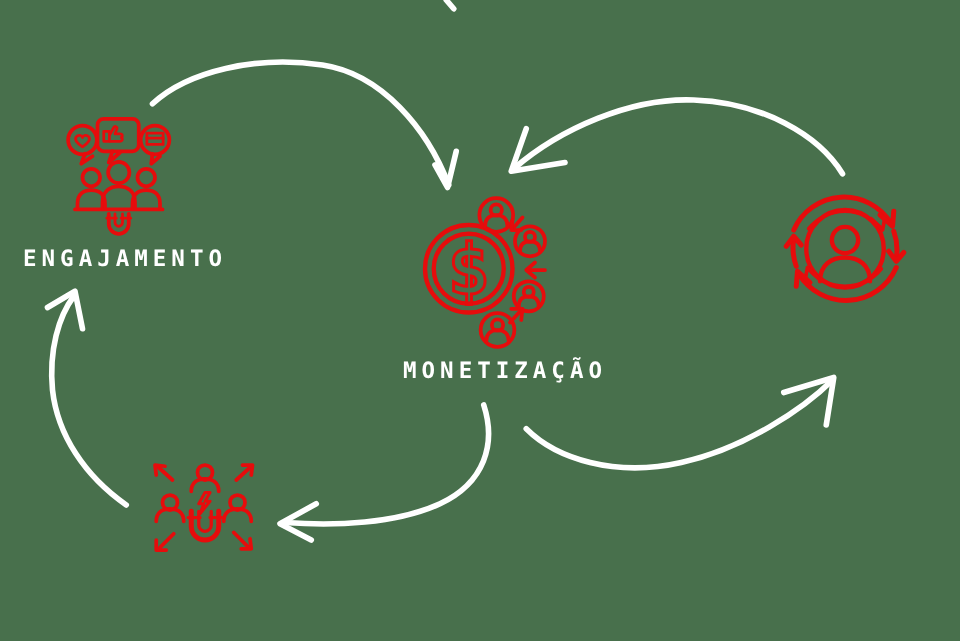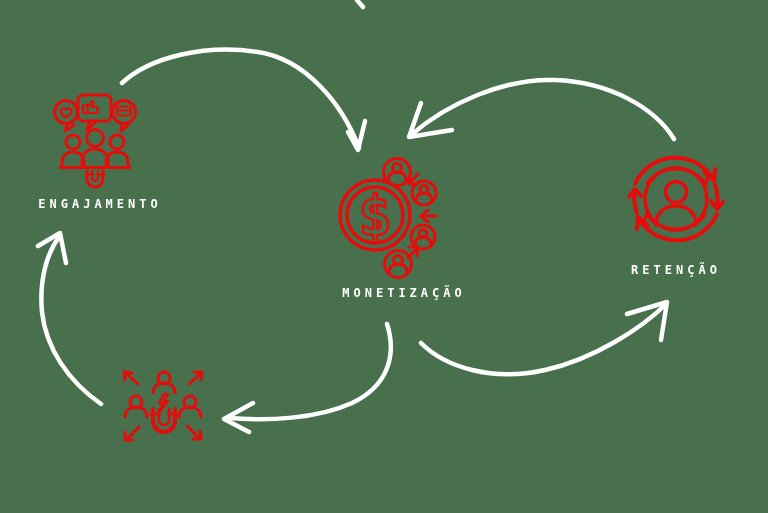--- a/index.html
+++ b/index.html
@@ -20,21 +20,21 @@
   .arrows path,.arrows polyline{fill:none;stroke:currentColor;stroke-width:4.5;stroke-linecap:round;stroke-linejoin:round;}
   .node-icon{position:absolute;color:var(--icon);}
   .node-icon path,.node-icon circle,.node-icon rect,.node-icon line,.node-icon polyline{
     fill:none;stroke:currentColor;stroke-linecap:round;stroke-linejoin:round;
   }
   .node-label{
     position:absolute;
     transform:translateX(-50%);
     color:var(--label);
     font-weight:bold;
-    font-size:12px;
+    font-size:18px;
     letter-spacing:4px;
     white-space:nowrap;
   }
 </style>
 </head>
 <body>
 
 <div class="stage">
 
   <svg class="arrows" viewBox="0 0 768 513">
@@ -158,21 +158,20 @@
       <path d="M 19 45 A 44 44 0 0 1 97 40"></path>
       <polyline points="88,33 98,42 99,30"></polyline>
       <path d="M 101 75 A 44 44 0 0 1 23 80"></path>
       <polyline points="32,87 22,78 21,90"></polyline>
       <path d="M 21 74 A 44 44 0 0 1 19 52"></path>
       <polyline points="13,58 19,50 25,57"></polyline>
       <path d="M 99 46 A 44 44 0 0 1 101 68"></path>
       <polyline points="95,62 101,70 107,63"></polyline>
     </g>
   </svg>
-  <div class="node-label" style="left:676px;top:263px">RETENÇÃO</div>
 
   <svg class="node-icon" style="left:117px;top:364px;width:92px;height:86px" viewBox="0 0 92 86" stroke-width="3">
     <g>
       <circle cx="47" cy="14" r="6"></circle>
       <path d="M 36 29 c 0 -7 5 -10 11 -10 s 11 3 11 10"></path>
       <circle cx="19" cy="38" r="6"></circle>
       <path d="M 8 53 c 0 -7 5 -10 11 -10 s 11 3 11 10"></path>
       <circle cx="73" cy="38" r="6"></circle>
       <path d="M 62 53 c 0 -7 5 -10 11 -10 s 11 3 11 10"></path>
     </g>

